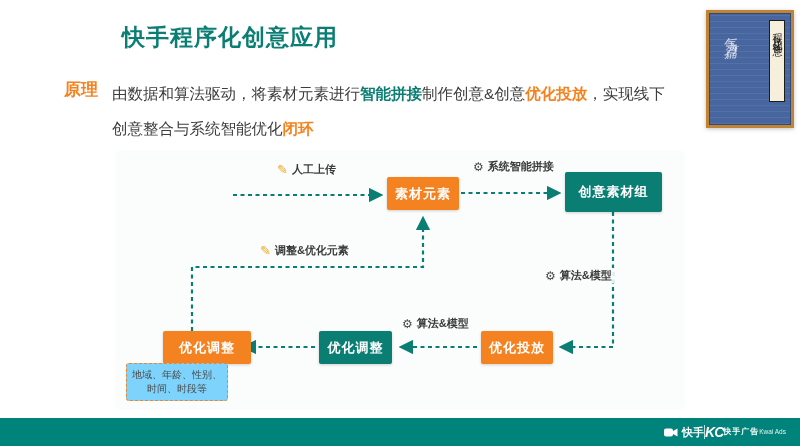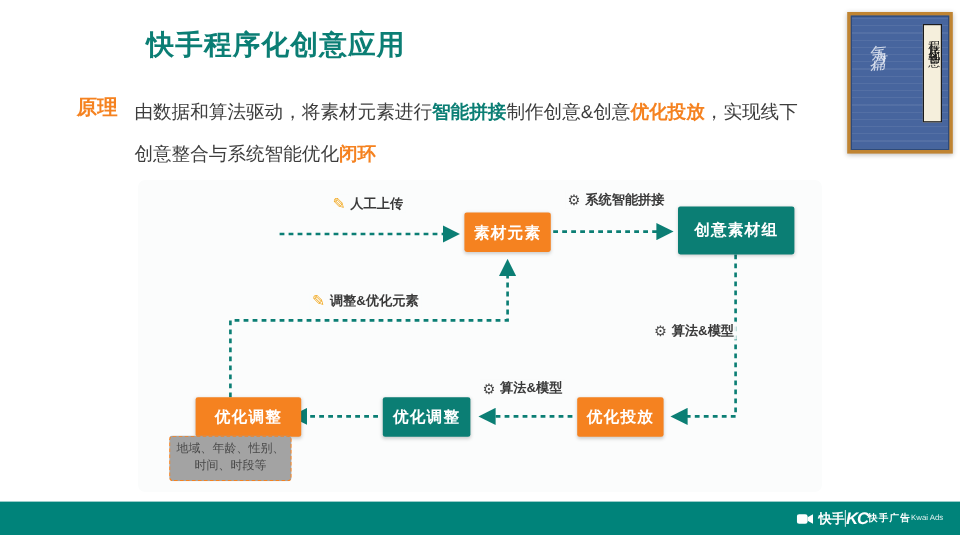--- a/index.html
+++ b/index.html
@@ -39,21 +39,21 @@
   .connectors{position:absolute;left:0;top:0;pointer-events:none;}
   .node{position:absolute;display:flex;align-items:center;justify-content:center;color:#fff;font-weight:bold;
     font-size:13px;border-radius:2px;box-shadow:0 1px 3px rgba(0,0,0,.18);letter-spacing:1px;}
   .node.teal{background:var(--teal);}
   .node.orange{background:var(--orange);}
   .node.circle{border-radius:50%;font-size:14px;}
   .dlabel{position:absolute;display:flex;align-items:center;gap:4px;font-size:11px;font-weight:bold;color:#3a3a3a;
     background:rgba(251,252,252,.9);padding:0 2px;white-space:nowrap;}
   .pencil{color:#f2a71b;font-size:13px;line-height:1;}
   .gear{color:#4a4a4a;font-size:12px;line-height:1;}
-  .note-box{position:absolute;left:26px;top:213px;width:102px;height:38px;box-sizing:border-box;background:#a3a3a3;
+  .note-box{position:absolute;left:11px;top:213px;width:102px;height:38px;box-sizing:border-box;background:#7dd3fc;
     border:1.5px dashed var(--orange);border-radius:3px;font-size:10px;line-height:14px;color:#4a4a4a;
     display:flex;align-items:center;justify-content:center;text-align:center;padding:2px 5px;}
   
   .footer{position:absolute;left:0;top:418px;width:800px;height:28px;background:var(--footer);
     display:flex;align-items:center;justify-content:flex-end;padding-right:14px;box-sizing:border-box;gap:0;color:#fff;}
   .f-kwai{display:flex;align-items:center;gap:4px;font-size:11px;font-weight:bold;}
   .f-divider{width:1px;height:14px;background:rgba(255,255,255,.75);}
   .f-kc{font-size:14px;font-weight:900;font-style:italic;letter-spacing:-1px;}
   .f-stack{display:flex;flex-direction:row;line-height:1.1;}
   .f-cn{font-size:8px;font-weight:bold;letter-spacing:1px;}

